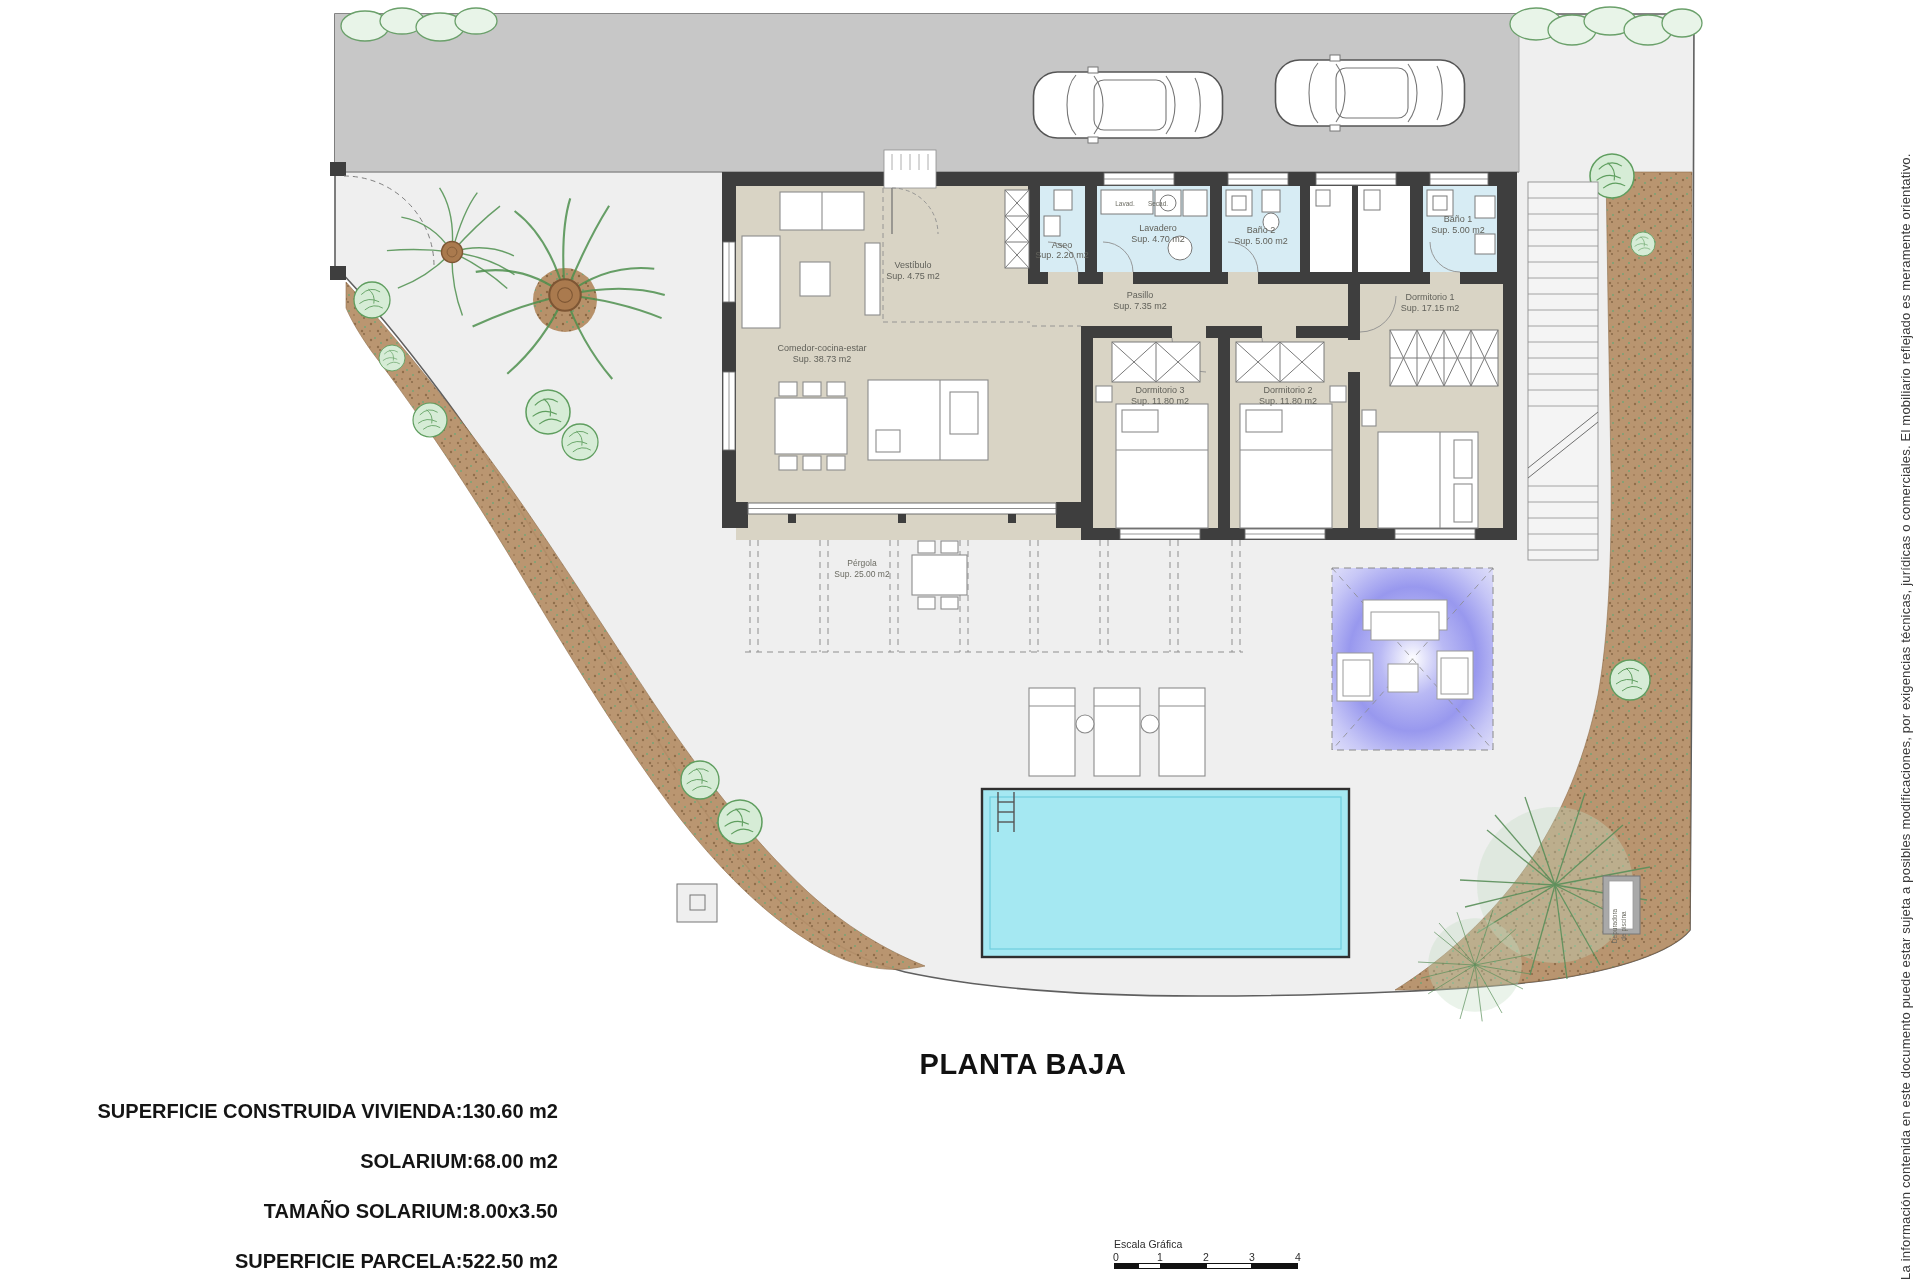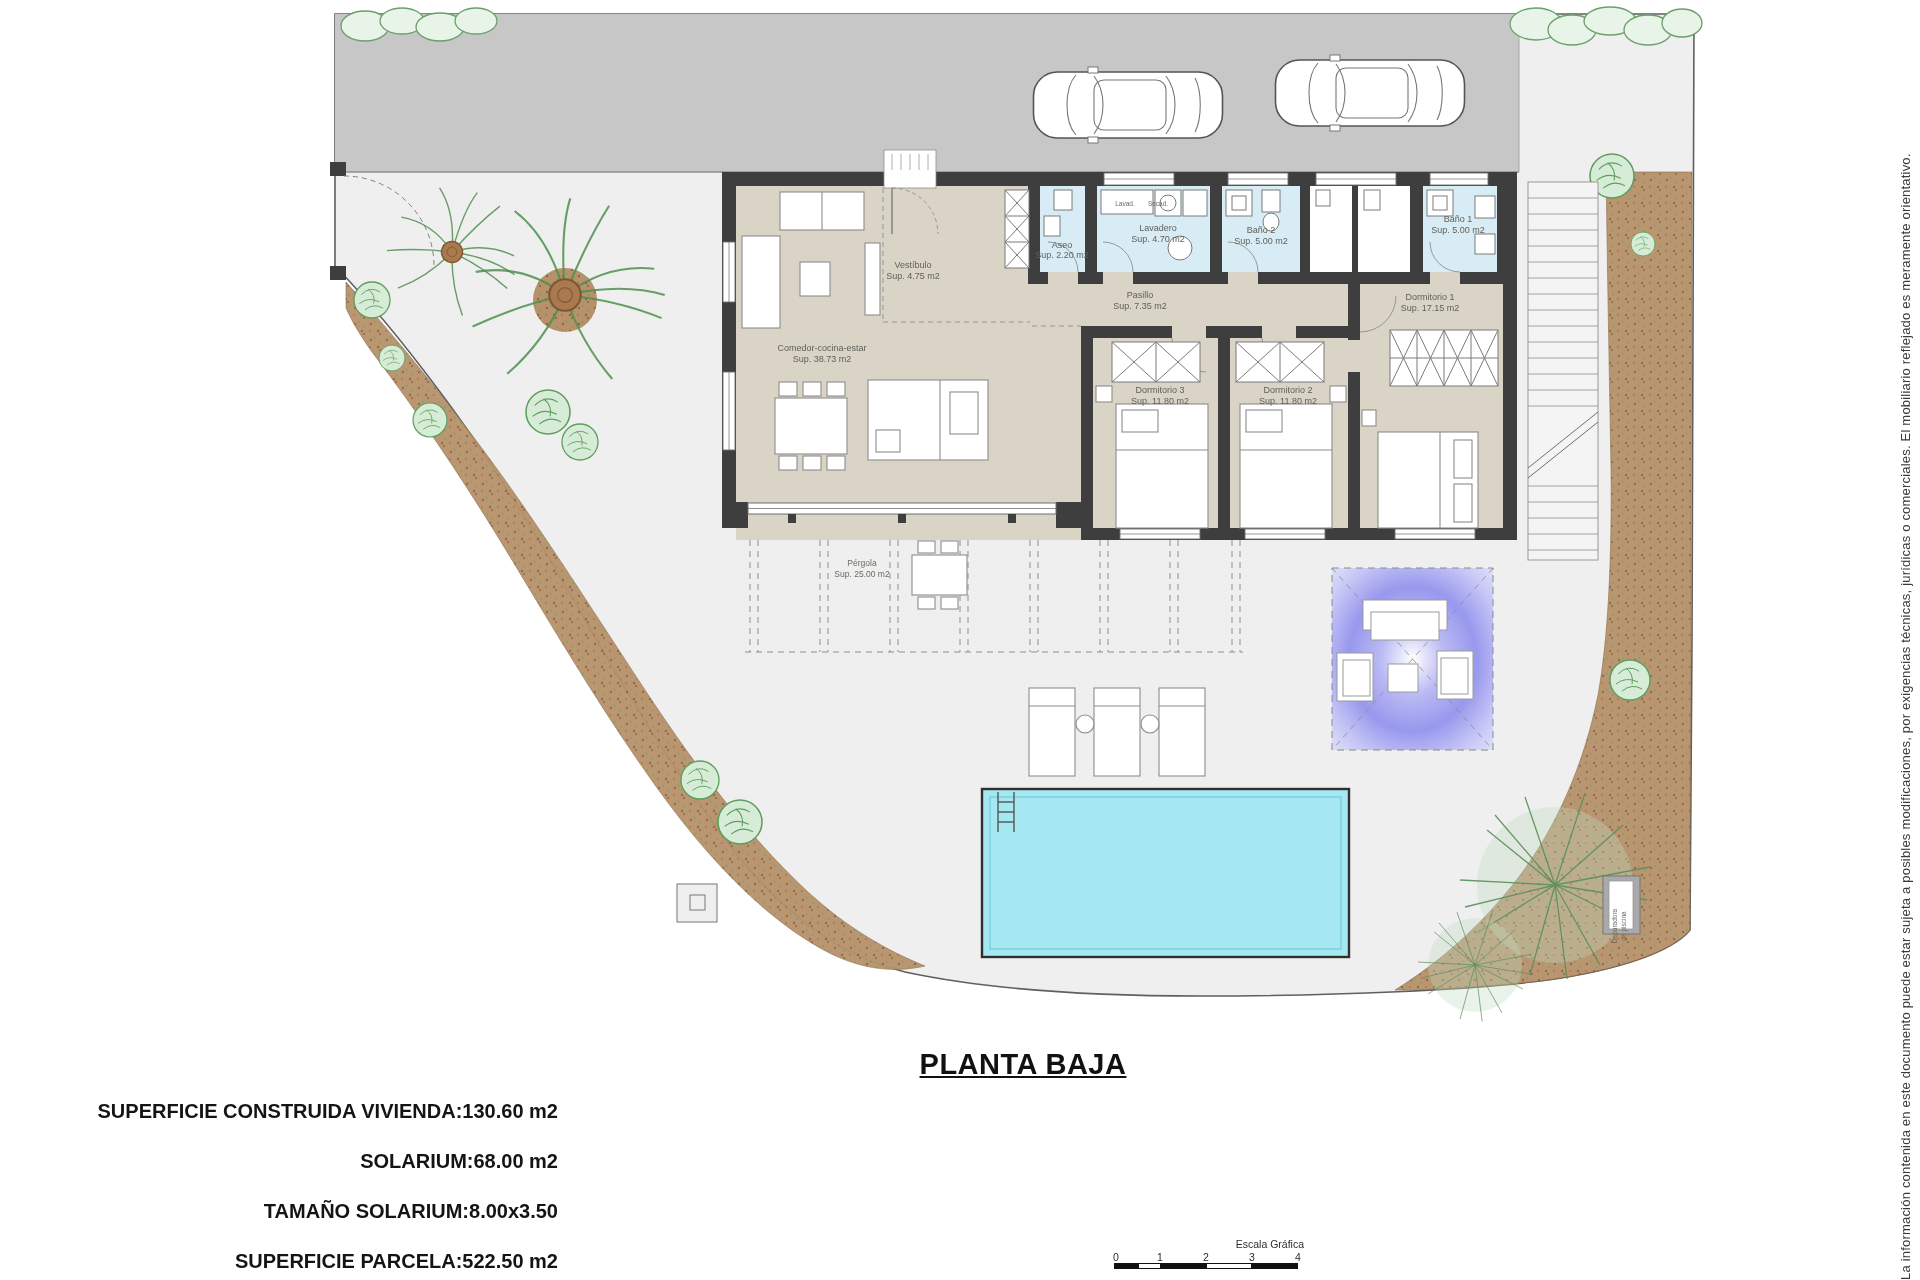--- a/index.html
+++ b/index.html
@@ -7,29 +7,29 @@
         font-family:"Liberation Sans",sans-serif;}
   .page svg{position:absolute;left:0;top:0;}
 
   
   .rlab{font-family:"Liberation Sans",sans-serif;font-size:9px;fill:#61615a;text-anchor:middle;}
   .rlab2{font-family:"Liberation Sans",sans-serif;font-size:8.5px;fill:#6b6b62;text-anchor:middle;}
   .tiny{font-family:"Liberation Sans",sans-serif;font-size:6.5px;fill:#6b6b62;text-anchor:middle;}
 
   
   .plan-title{position:absolute;left:860px;top:1048px;width:326px;text-align:center;
-              font-size:29px;font-weight:bold;letter-spacing:.5px;color:#111;text-decoration:underline;}
+              font-size:29px;font-weight:bold;letter-spacing:.5px;color:#111;}
   .summary{position:absolute;left:92px;top:1100px;width:466px;color:#141414;}
   .summary .srow{display:flex;justify-content:flex-end;align-items:baseline;
                  font-size:20px;font-weight:bold;margin-bottom:27px;white-space:nowrap;}
   .summary .srow:nth-child(4){margin-top:9px;margin-left:42px;}
 
   
   .scalebar{position:absolute;left:1114px;top:1238px;width:190px;color:#2c2c2c;}
-  .scalebar .sb-title{font-size:10.5px;margin-bottom:1px;text-align:right;}
+  .scalebar .sb-title{font-size:10.5px;margin-bottom:1px;}
   .scalebar .sb-ticks{position:relative;height:12px;font-size:10.5px;}
   .scalebar .sb-ticks span{position:absolute;transform:translateX(-50%);}
   .scalebar .sb-bar{position:relative;height:6px;width:184px;display:flex;border:1px solid #111;box-sizing:border-box;}
   .scalebar .seg{height:100%;box-sizing:border-box;}
   .scalebar .seg.b{background:#111;}
   .scalebar .seg.w{background:#fff;border-left:1px solid #111;border-right:1px solid #111;}
 
   
   .disclaimer{position:absolute;right:4px;top:0;height:1280px;width:20px;
               writing-mode:vertical-rl;transform:rotate(180deg);

